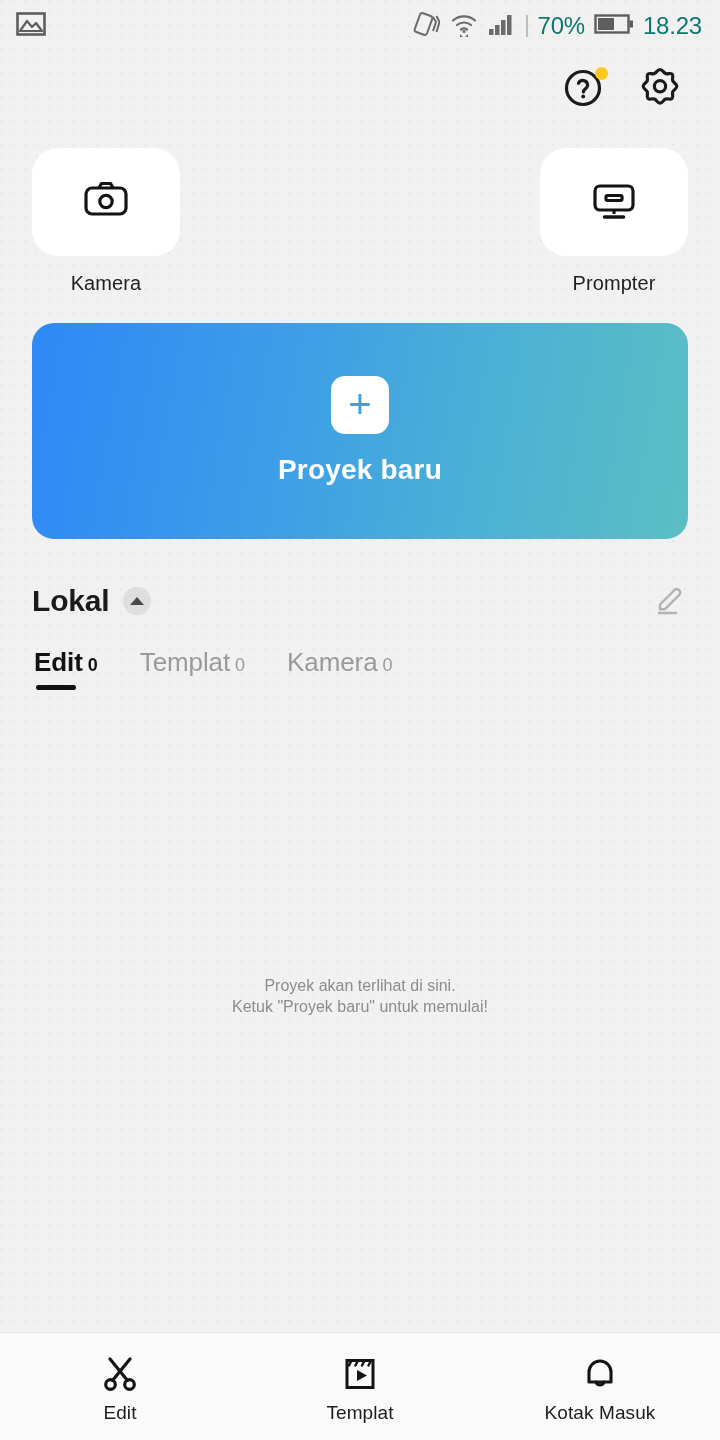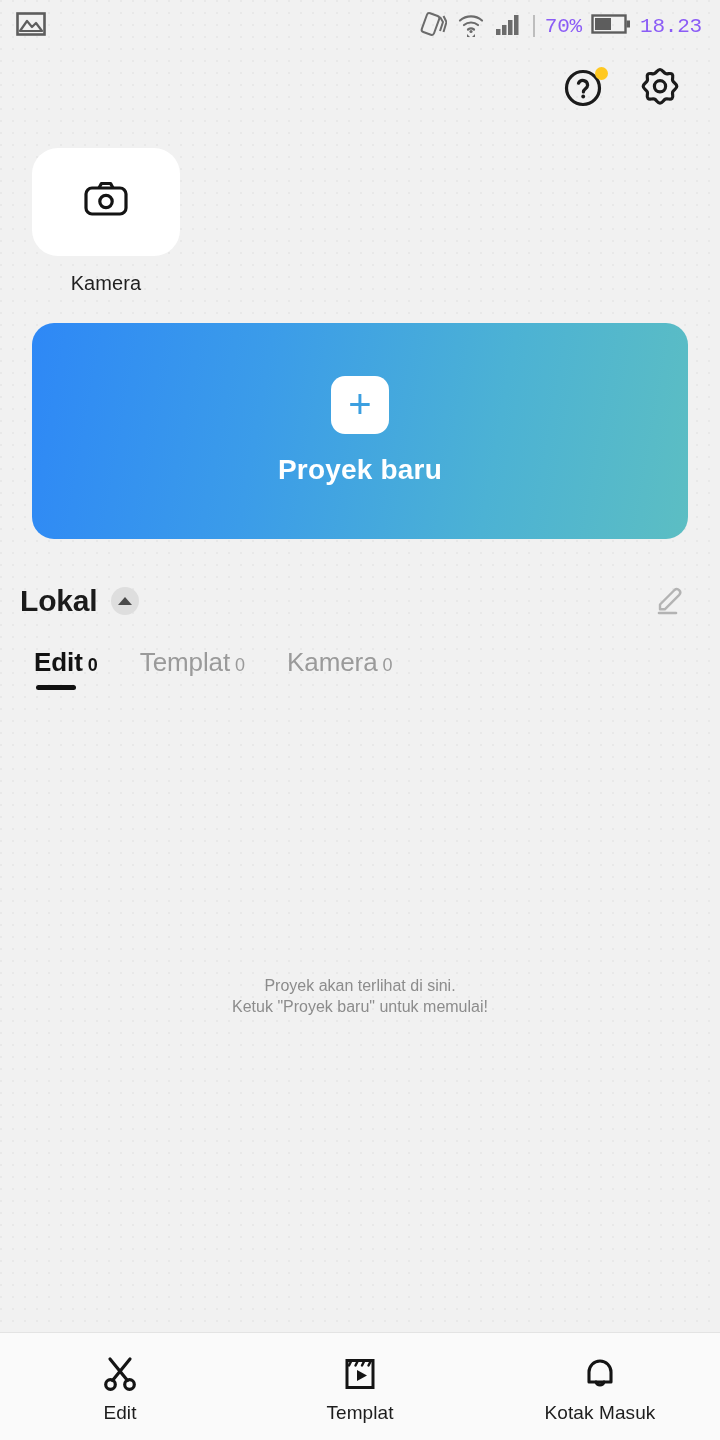--- a/index.html
+++ b/index.html
@@ -29,24 +29,24 @@
     padding: 0 18px 0 16px;
   }
   .status-left { display: flex; align-items: center; }
   .status-right {
     display: flex;
     align-items: center;
     gap: 9px;
     color: #6b6b6b;
   }
   .status-text {
-    font-size: 21px;
-    color: #8b5cf6;
+    font-size: 24px;
+    color: #0f766e;
     letter-spacing: -0.2px;
-    font-family: Liberation Mono, monospace;
+    font-family: Liberation Sans, sans-serif;
   }
   .sep-bar {
     width: 2px;
     height: 22px;
     background: #bdbdbd;
     margin: 0 1px;
   }
 
   
   .header-actions {
@@ -135,21 +135,21 @@
     font-size: 28px;
     font-weight: bold;
     letter-spacing: 0.2px;
   }
 
   
   .lokal-row {
     display: flex;
     align-items: center;
     justify-content: space-between;
-    padding: 42px 30px 0 20px;
+    padding: 42px 30px 0 32px;
   }
   .lokal-left { display: flex; align-items: center; gap: 14px; cursor: pointer; }
   .lokal-title {
     font-size: 30px;
     font-weight: bold;
     color: #1b1b1b;
     letter-spacing: -0.2px;
   }
   .chev-circle {
     width: 28px;
@@ -327,20 +327,33 @@
           <path d="M19 14 l2.4 -4.5 h9.2 L33 14" fill="none" stroke="#141414" stroke-width="3.2" stroke-linejoin="round"></path>
           <circle cx="26" cy="27.5" r="6.2" fill="none" stroke="#141414" stroke-width="3.2"></circle>
         </svg>
       </span>
     </div>
     <div class="tile-label">Kamera</div>
   </div>
 
 
 
+  <div class="tile">
+    <div class="tile-card">
+      <span>
+        <svg width="52" height="52" viewBox="0 0 52 52">
+          <rect x="7" y="12" width="38" height="24" rx="5" fill="none" stroke="#141414" stroke-width="3.2"></rect>
+          <rect x="18" y="21.5" width="16" height="5" rx="1.4" fill="none" stroke="#141414" stroke-width="3.2"></rect>
+          <path d="M26 36 v4" fill="none" stroke="#141414" stroke-width="3.2"></path>
+          <path d="M16.5 43 h19" fill="none" stroke="#141414" stroke-width="3.6" stroke-linecap="round"></path>
+        </svg>
+      </span>
+    </div>
+    <div class="tile-label">Prompter</div>
+  </div>
 
 </div>
 
 <div class="banner-wrap">
   <div class="banner">
     <div class="plus-box">
       <span class="plus-glyph">+</span>
     </div>
     <div class="banner-label">Proyek baru</div>
   </div>

